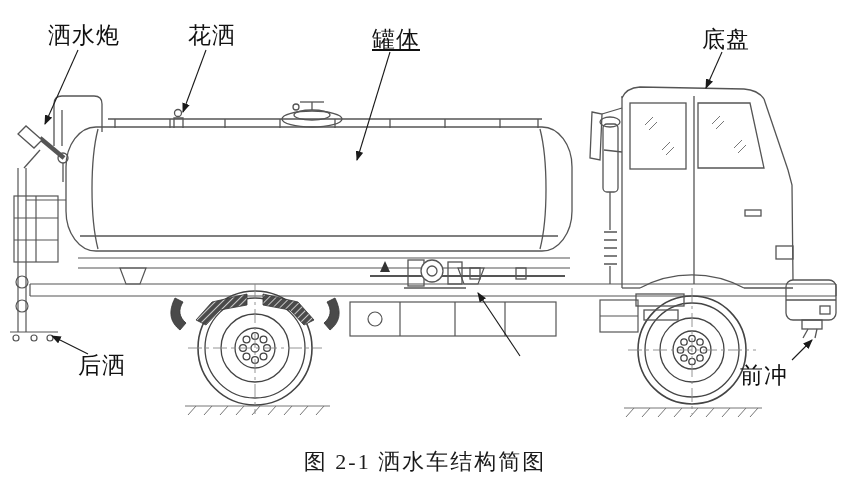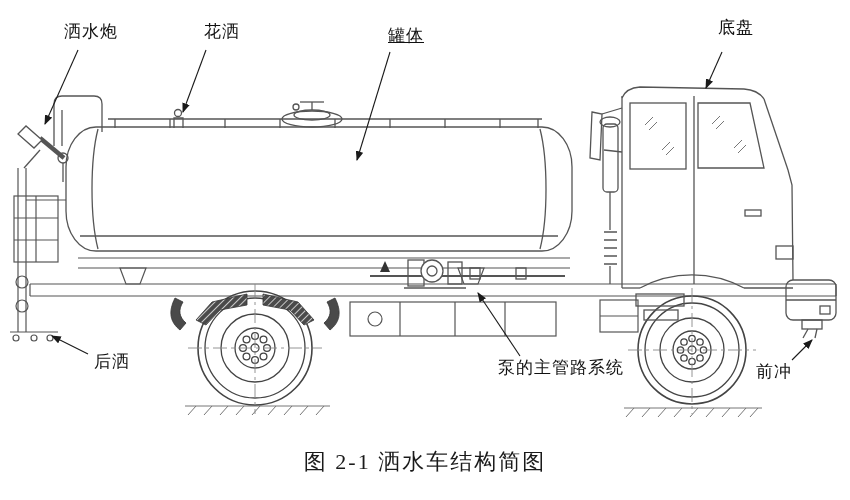--- a/index.html
+++ b/index.html
@@ -3,23 +3,22 @@
 <meta charset="utf-8">
 <style>
   html,body{margin:0;padding:0;}
   body{
     width:850px;height:500px;background:#ffffff;position:relative;overflow:hidden;
     font-family:"Liberation Serif","DejaVu Serif",serif;
   }
   .stage{position:absolute;inset:0;}
   svg{position:absolute;left:0;top:0;}
   .part-label{
-    position:absolute;font-size:17px;color:#111;letter-spacing:1px;white-space:nowrap;
+    position:absolute;font-size:23px;color:#111;letter-spacing:1px;white-space:nowrap;
     font-family:"Liberation Serif","DejaVu Serif",serif;
-    margin-left:16px;
   }
   .caption{
     position:absolute;left:0;top:447px;width:850px;text-align:center;
     font-size:22px;color:#1a1a1a;letter-spacing:2px;
     font-family:"Liberation Serif","DejaVu Serif",serif;
   }
 </style>
 </head>
 <body>
 
@@ -252,20 +251,19 @@
     <line x1="722" y1="52" x2="706" y2="88" marker-end="url(#arw)"></line>
     <line x1="88" y1="354" x2="52" y2="336" marker-end="url(#arw)"></line>
     <line x1="520" y1="356" x2="478" y2="293" marker-end="url(#arw)"></line>
     <line x1="792" y1="360" x2="812" y2="340" marker-end="url(#arw)"></line>
   </g>
 </svg>
 
 <div class="part-label" style="left:48px;top:20px;">洒水炮</div>
 <div class="part-label" style="left:188px;top:20px;">花洒</div>
 <div class="part-label" style="left:372px;top:24px;text-decoration:underline;">罐体</div>
-<div class="part-label" style="left:702px;top:16px;">底盘</div>
+<div class="part-label" style="left:702px;top:24px;">底盘</div>
 <div class="part-label" style="left:78px;top:350px;text-align:right;">后洒</div>
-<div class="part-label" style="left:482px;top:356px;">泵的主管路系统</div>
 <div class="part-label" style="left:740px;top:360px;">前冲</div>
 
 <div class="caption">图 2-1 洒水车结构简图</div>
 
 </div>
 
 </body></html>

